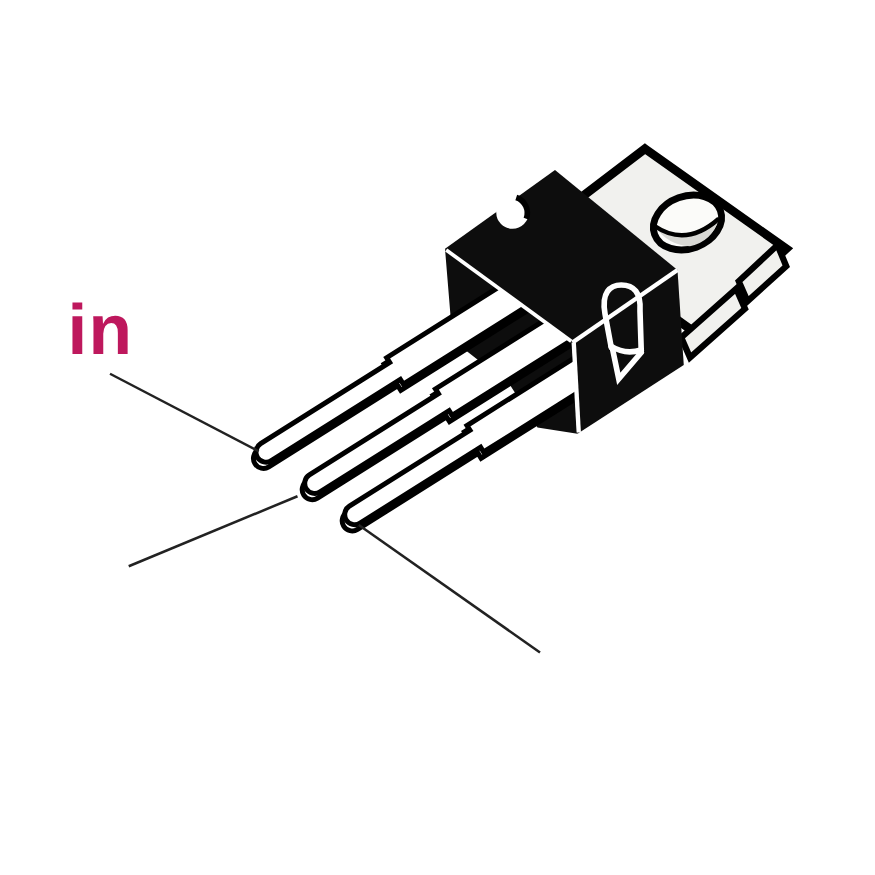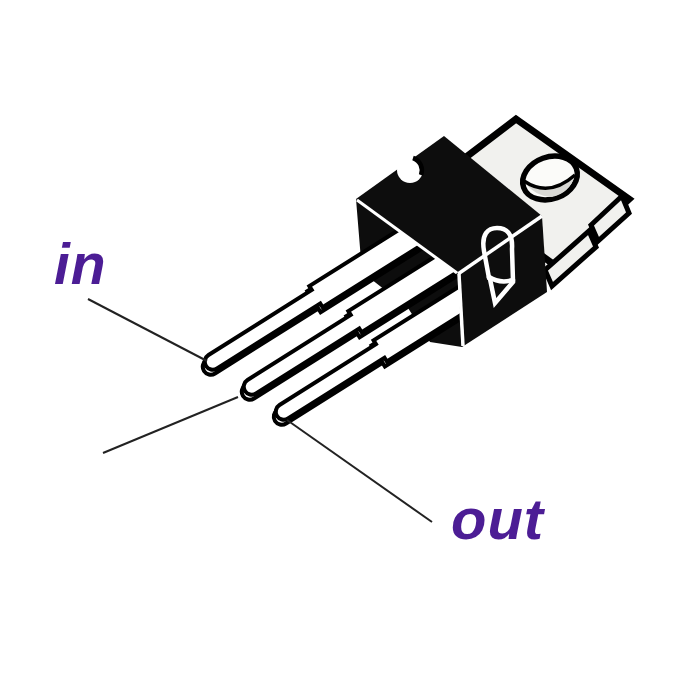--- a/index.html
+++ b/index.html
@@ -1,19 +1,19 @@
 <!DOCTYPE html>
 <html><head>
 <meta charset="utf-8">
 <style>
   html,body{margin:0;padding:0;}
   body{background:#ffffff;font-family:"Liberation Sans","DejaVu Sans",sans-serif;}
   #stage{position:relative;width:700px;height:700px;background:#ffffff;overflow:hidden;}
   #stage svg{position:absolute;left:0;top:0;}
-  .pin-label{position:absolute;font-weight:bold;color:#4c1d95;line-height:1;letter-spacing:1px;font-style:italic;}
+  .pin-label{position:absolute;font-weight:bold;color:#be185d;line-height:1;letter-spacing:1px;}
   #label-in{left:54px;top:236px;font-size:57px;}
   #label-gnd{left:55px;top:467px;font-size:58px;}
   #label-out{left:451px;top:490px;font-size:58px;}
 </style>
 </head>
 <body>
 
 <div id="stage">
 
   <svg width="700" height="700" viewBox="0 0 700 700">
@@ -68,15 +68,14 @@
       <path d="M 489,277 Q 500,284 513,280"></path>
       <path d="M 490,279 L 495,303 L 513,282"></path>
     </g>
 
     <line x1="88" y1="299" x2="207" y2="361" stroke-width="2" stroke="#222222"></line>
     <line x1="103" y1="453" x2="238" y2="397" stroke-width="2" stroke="#222222"></line>
     <line x1="287" y1="420" x2="432" y2="522" stroke-width="2" stroke="#222222"></line>
   </svg>
 
   <div id="label-in" class="pin-label">in</div>
-  <div id="label-out" class="pin-label">out</div>
 
 </div>
 
 </body></html>

